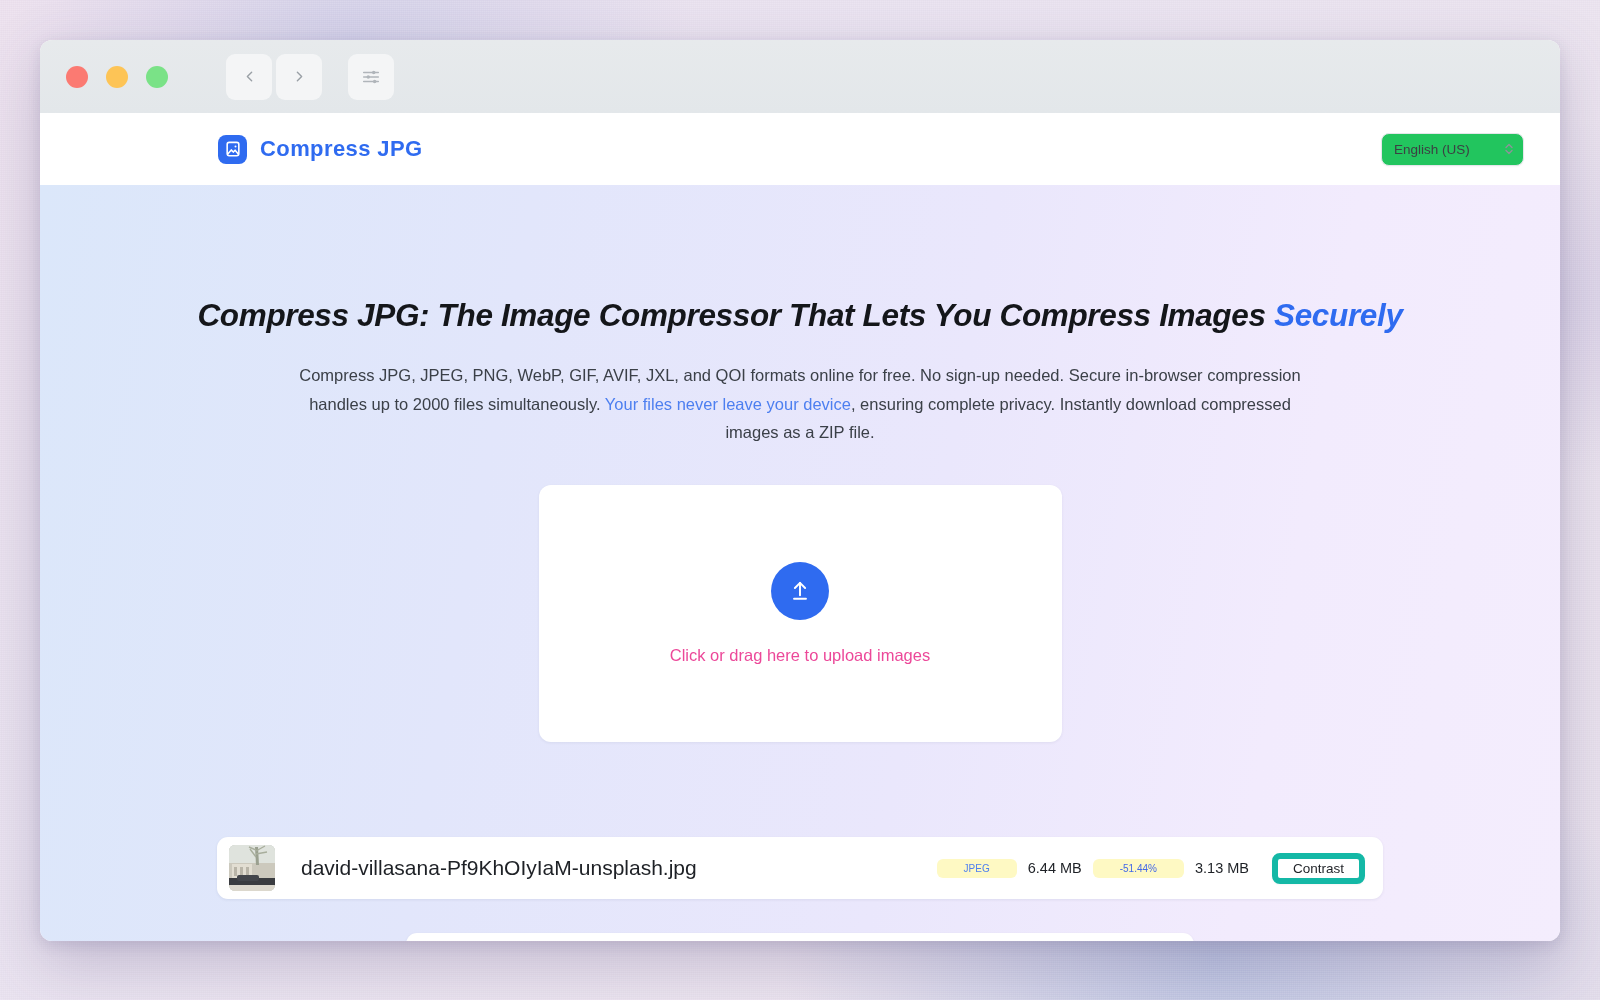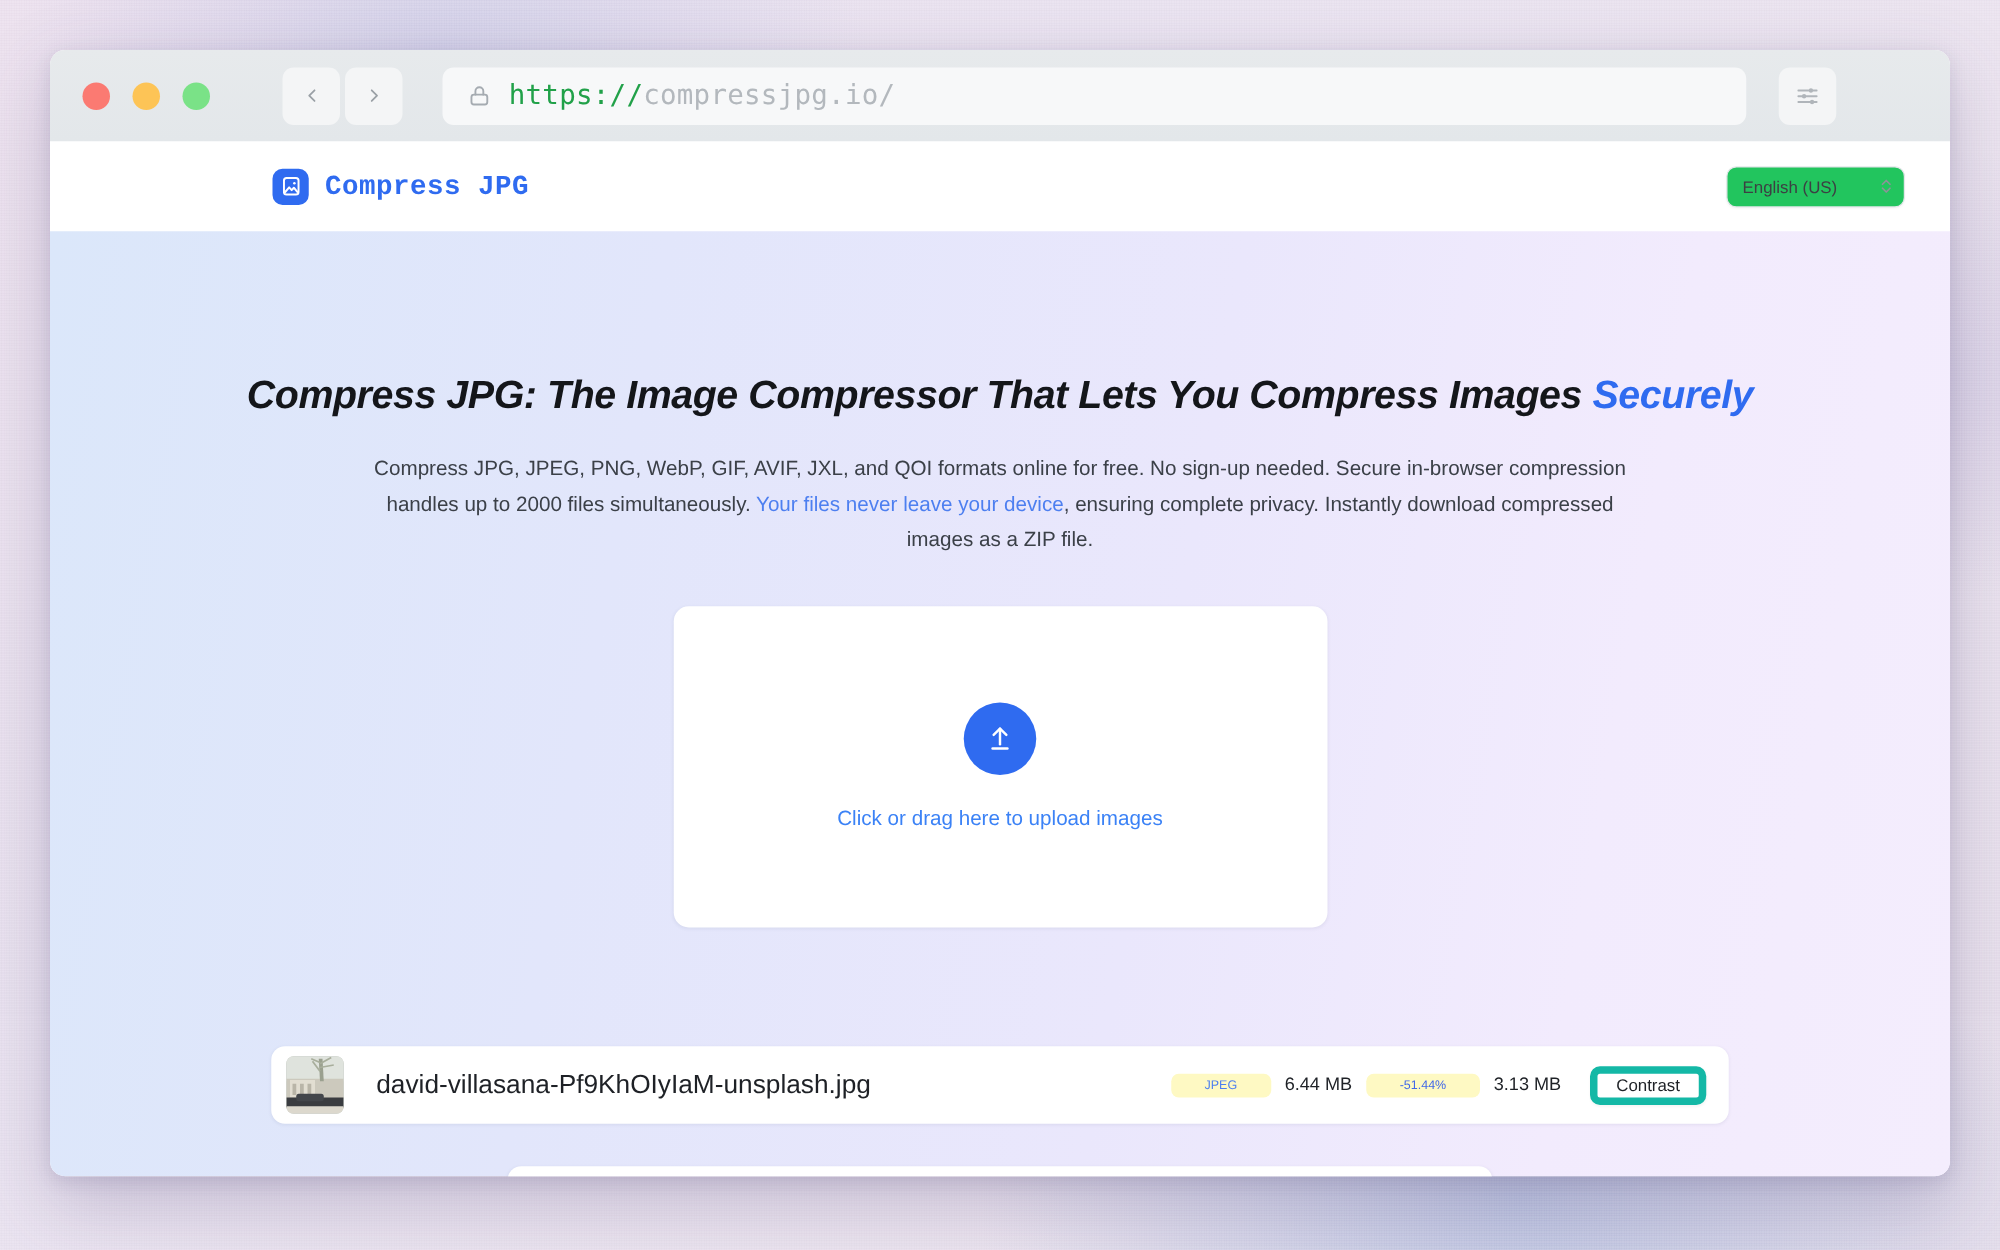--- a/index.html
+++ b/index.html
@@ -117,21 +117,21 @@
   }
   .brand { display: flex; align-items: center; gap: 13px; padding-left: 142px; }
   .brand-icon {
     width: 29px; height: 29px;
     border-radius: 8px;
     background: #2f6bf0;
     display: flex; align-items: center; justify-content: center;
     color: #fff;
   }
   .brand-name {
-    font-family: Liberation Mono, monospace;
+    font-family: Liberation Sans, sans-serif;
     font-weight: bold;
     font-size: 22px;
     color: #2f6bf0;
     letter-spacing: 0.4px;
   }
 
   .lang-select {
     width: 143px; height: 33px;
     background: #22c55e;
     border: 1px solid #e4e6ea;
@@ -184,21 +184,21 @@
     justify-content: center;
     gap: 26px;
     box-shadow: 0 1px 3px rgba(40,50,90,0.07);
   }
   .upload-circle {
     width: 58px; height: 58px;
     border-radius: 50%;
     background: #2f6bf0;
     display: flex; align-items: center; justify-content: center;
   }
-  .dz-label { font-size: 16.5px; color: #3b82f6; }
+  .dz-label { font-size: 16.5px; color: #ec4899; }
 
   
   .file-card {
     position: absolute;
     left: 177px;
     top: 652px;
     width: 1166px;
     height: 62px;
     background: #fff;
     border-radius: 11px;
@@ -285,29 +285,20 @@
             <polyline points="15 18 9 12 15 6"></polyline>
           </svg>
       </div>
       <div class="navbtn">
         <svg width="17" height="17" viewBox="0 0 24 24" fill="none" stroke="currentColor" stroke-width="2" stroke-linecap="round" stroke-linejoin="round">
             <polyline points="9 18 15 12 9 6"></polyline>
           </svg>
       </div>
     </div>
 
-    <div class="urlbar">
-      <span class="lock">
-        <svg width="19" height="19" viewBox="0 0 24 24" fill="none" stroke="currentColor" stroke-width="1.9" stroke-linecap="round" stroke-linejoin="round">
-            <rect x="4" y="11" width="16" height="10" rx="2.5"></rect>
-            <path d="M8 11V7.5a4 4 0 0 1 8 0V11"></path>
-          </svg>
-      </span>
-      <span class="urltext"><span class="url-scheme">https://</span><span class="url-host">compressjpg.io/</span></span>
-    </div>
 
     <div class="chrome-right">
       <svg width="22" height="22" viewBox="0 0 24 24" fill="none" stroke="currentColor" stroke-width="1.6" stroke-linecap="round">
         <line x1="4" y1="7" x2="20" y2="7"></line>
           <circle cx="15" cy="7" r="1.9" fill="currentColor" stroke="none"></circle>
         <line x1="4" y1="12" x2="20" y2="12"></line>
           <circle cx="9" cy="12" r="1.9" fill="currentColor" stroke="none"></circle>
         <line x1="4" y1="17" x2="20" y2="17"></line>
           <circle cx="16" cy="17" r="1.9" fill="currentColor" stroke="none"></circle>
       </svg>

